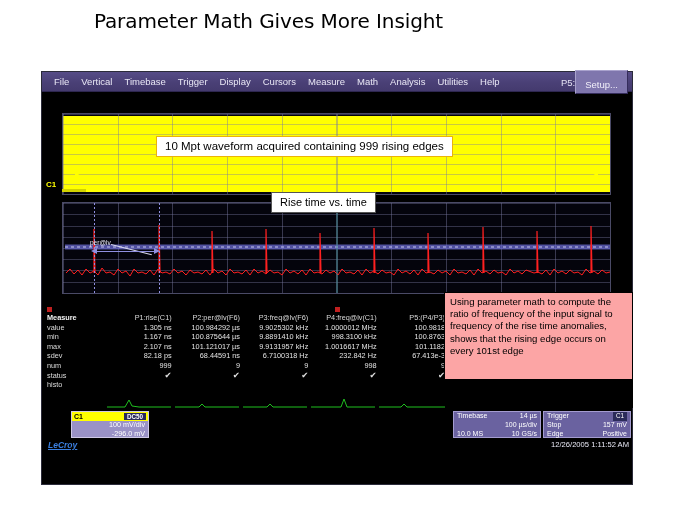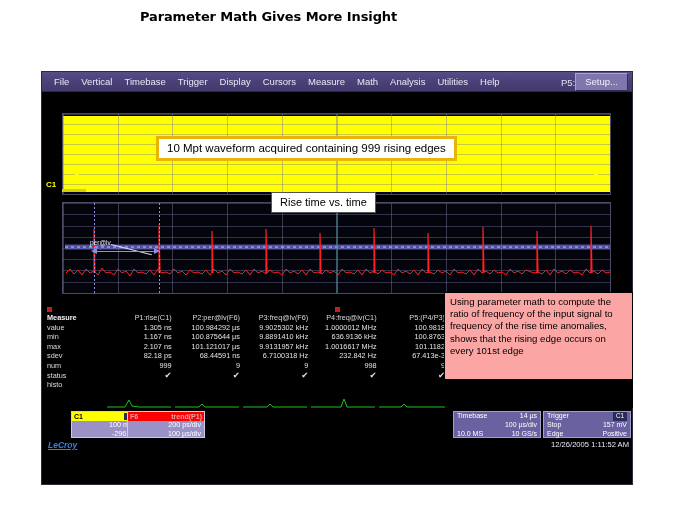--- a/index.html
+++ b/index.html
@@ -10,21 +10,21 @@
     background: #ffffff;
     font-family: "Liberation Sans", sans-serif;
     overflow: hidden;
   }
   #slide { position: relative; width: 674px; height: 506px; background: #fff; }
 
   
   .slide-title {
     position: absolute; left: 0; top: 9px; width: 537px;
     text-align: center;
-    font-size: 13px; font-weight: bold; color: #000;
+    font-size: 20px; font-weight: normal; color: #000;
     letter-spacing: -0.1px;
     font-family: "DejaVu Sans", sans-serif;
   }
 
   
   .scope {
     position: absolute; left: 41px; top: 71px;
     width: 592px; height: 414px;
     background: #000;
     border: 1px solid #2b2b3a;
@@ -42,21 +42,21 @@
     color: #e9e7f5; font-size: 9.5px; padding: 1px 6px;
     white-space: nowrap; line-height: 12px;
   }
   .menu-right {
     position: absolute; right: 4px; top: 0; height: 20px;
     display: flex; align-items: center; gap: 0;
   }
   .menu-right .plabel { color: #e3e0f2; font-size: 9.5px; }
   .setup-btn {
     background: #7f76ad; color: #f2f0fa; font-size: 9.5px;
-    padding: 2px 9px 3px 9px;
+    padding: 8px 9px 3px 9px;
     border-top: 1px solid #a9a2cd; border-left: 1px solid #a9a2cd;
     border-right: 1px solid #352d5c; border-bottom: 1px solid #352d5c;
   }
 
   
   .gridwrap { position: relative; width: 100%; }
 
   .chan-grid {
     position: absolute; left: 20px; top: 21px;
     width: 549px; height: 82px;
@@ -108,21 +108,21 @@
   .arrow-head {
     position: absolute; width: 0; height: 0;
     border-top: 3px solid transparent; border-bottom: 3px solid transparent;
   }
   .leader { position: absolute; height: 1px; background: #d8d8ee; transform-origin: left center; }
 
   
   .callout {
     position: absolute;
     background: #ffffff; color: #000;
-    border: 3px solid #eab308;
+    border: 1px solid #eab308;
     font-size: 11.5px;
     padding: 3px 8px 4px 8px;
     white-space: nowrap;
     font-family: "Liberation Sans", sans-serif;
   }
   #callout-mpt { left: 156px; top: 136px; font-size: 11.5px; }
   #callout-rise { left: 271px; top: 192px; font-size: 11px; border: 1px solid #555; }
 
   .note-box {
     position: absolute; left: 444px; top: 292px;
@@ -297,21 +297,21 @@
               <td class="num">100.984292 µs</td>
               <td class="num">9.9025302 kHz</td>
               <td class="num">1.0000012 MHz</td>
               <td class="num">100.9818</td>
             </tr>
             <tr>
               <td class="rowlabel">min</td>
               <td class="num">1.167 ns</td>
               <td class="num">100.875644 µs</td>
               <td class="num">9.8891410 kHz</td>
-              <td class="num">636.9136 kHz</td>
+              <td class="num">998.3100 kHz</td>
               <td class="num">100.8763</td>
             </tr>
             <tr>
               <td class="rowlabel">max</td>
               <td class="num">2.107 ns</td>
               <td class="num">101.121017 µs</td>
               <td class="num">9.9131957 kHz</td>
               <td class="num">1.0016617 MHz</td>
               <td class="num">101.1182</td>
             </tr>
@@ -361,28 +361,20 @@
 
         <div class="desc" id="desc-c1">
           <div class="dhead">
             <span>C1</span>
             <span class="badge">DC50</span>
           </div>
           <div class="drow">100 mV/div</div>
           <div class="drow">-296.0 mV</div>
         </div>
 
-        <div class="desc" id="desc-f6">
-          <div class="dhead">
-            <span>F6</span>
-            <span>trend(P1)</span>
-          </div>
-          <div class="drow">200 ps/div</div>
-          <div class="drow">100 µs/div</div>
-        </div>
 
         <div class="logo">LeCroy</div>
 
         <div class="status-right">
           <div class="sbox">
             <div class="srow">
               <span>Timebase</span>
               <span>14 µs</span>
             </div>
             <div class="srow r">

